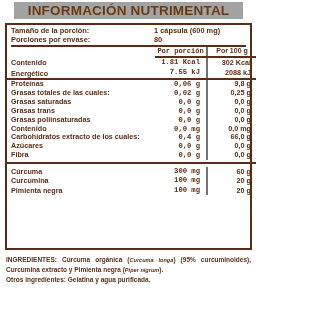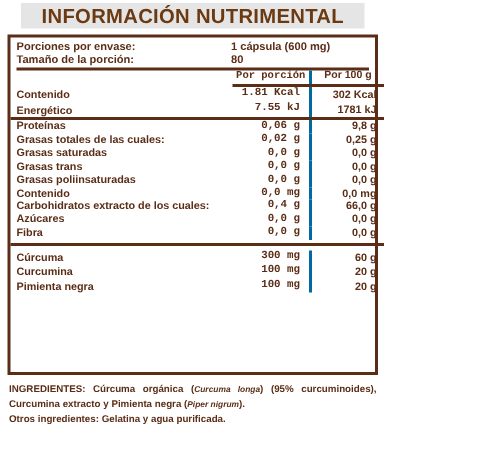--- a/index.html
+++ b/index.html
@@ -10,21 +10,21 @@
     color:#5b2d16;
     overflow:hidden;
   }
   .label{
     width:257px;height:314px;
     box-sizing:border-box;
     position:relative;
     background:#fff;
   }
   .title-bar{
-    background:#e5e5e5;
+    background:#a3a3a3;
     margin:2px 14px 0 14px;
     height:17px;
     display:flex;align-items:center;justify-content:center;
   }
   .title-bar .t{
     font-size:13.5px;
     font-weight:bold;
     color:#6b3a12;
     letter-spacing:.2px;
     white-space:nowrap;
@@ -50,21 +50,21 @@
   table{
     width:100%;
     border-collapse:collapse;
     font-size:7.2px;
     font-weight:bold;
     table-layout:fixed;
   }
   td,th{padding:0;vertical-align:top;}
   .c-name{width:148px;padding-left:4px;text-align:left;}
   .c-a{width:52px;text-align:right;padding-right:6px;font-family:Liberation Mono, monospace;}
-  .c-b{width:49px;text-align:right;padding-right:5px;border-left:2px solid #0369a1;}
+  .c-b{width:49px;text-align:right;padding-right:5px;border-left:2px solid #737373;}
   thead th{font-size:7px;padding-bottom:1px;}
   thead th.c-name{border:0;}
   .hdr-row th.c-a, .hdr-row th.c-b{text-align:center;padding-right:0;}
   .energy td{line-height:9.4px;}
   .energy .c-name{padding-top:1px;}
   .nutrients td{line-height:8.9px;}
   .actives td{line-height:9.3px;}
   .sep{height:2px;background:#5b2d16;}
   .sep-wrap{padding:0;}
   .spacer{height:3px;}
@@ -85,22 +85,22 @@
 <div class="label">
 
   <div class="title-bar">
     <div class="t">INFORMACIÓN NUTRIMENTAL</div>
   </div>
 
   <div class="frame">
 
     <div class="srv">
       <div class="left">
+        <div>Tamaño de la porción:</div>
         <div>Porciones por envase:</div>
-        <div>Tamaño de la porción:</div>
       </div>
       <div class="right">
         <div>1 cápsula (600 mg)</div>
         <div>80</div>
       </div>
     </div>
 
     <div class="rule"></div>
 
     <table>
@@ -118,21 +118,21 @@
       </thead>
       <tbody class="energy">
         <tr>
           <td class="c-name">Contenido</td>
           <td class="c-a">1.81 Kcal</td>
           <td class="c-b">302 Kcal</td>
         </tr>
         <tr>
           <td class="c-name">Energético</td>
           <td class="c-a">7.55 kJ</td>
-          <td class="c-b">1781 kJ</td>
+          <td class="c-b">2088 kJ</td>
         </tr>
         <tr>
             <td colspan="3" class="sep-wrap">
               <div class="sep"></div>
             </td>
           </tr>
       </tbody>
       <tbody class="nutrients">
         <tr>
           <td class="c-name">Proteínas</td>

